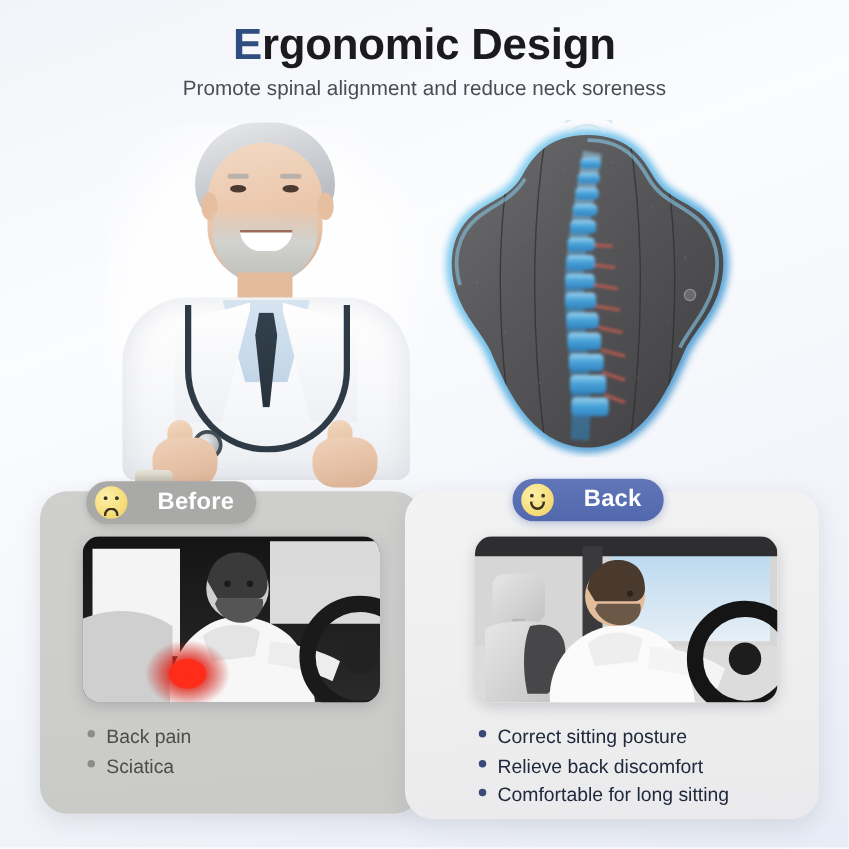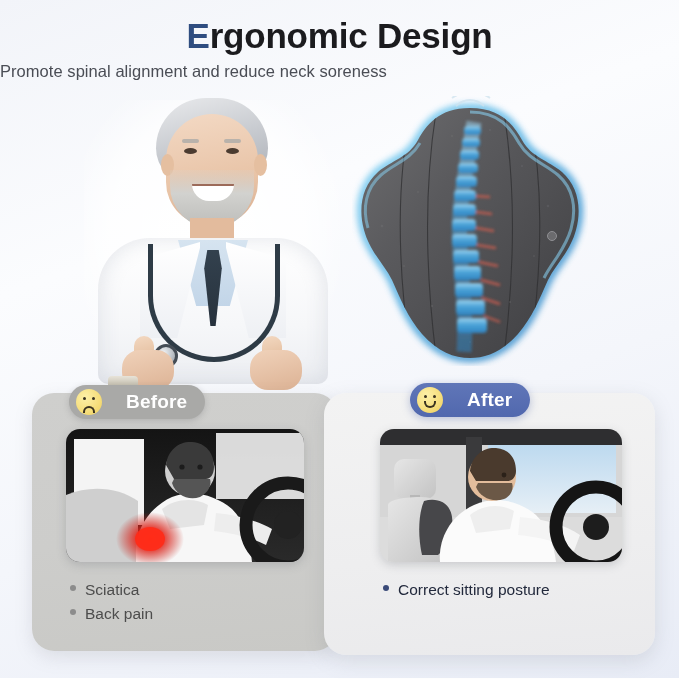--- a/index.html
+++ b/index.html
@@ -17,20 +17,21 @@
   
   .title {
     position: absolute; top: 16px; left: 0; width: 679px;
     text-align: center;
     font-size: 35px; font-weight: 700; letter-spacing: -0.2px;
     color: #1b1b1e;
   }
   .title .cap { color: #2f4d80; }
   .subtitle {
     position: absolute; top: 62px; left: 0; width: 679px;
+    text-align: center;
     font-size: 16.5px; color: #4a4d55; letter-spacing: 0.05px;
   }
 
   
   .hero { position: absolute; top: 92px; left: 0; width: 679px; height: 290px; }
 
   
   .doctor { position: absolute; left: 78px; top: 0; width: 268px; height: 292px; }
   .doc-glow {
     position: absolute; left: 6px; top: 8px; width: 256px; height: 284px;
@@ -377,37 +378,37 @@
       <circle cx="222" cy="96" r="14" fill="#222"></circle>
 
       <ellipse cx="84" cy="110" rx="34" ry="27" fill="url(#painglow)"></ellipse>
       <ellipse cx="84" cy="110" rx="15" ry="12" fill="#ff2a17" opacity="0.92"></ellipse>
     </svg>
   </div>
 
   <ul class="bullets bul-before">
     <li>
       <span class="dot"></span>
-      <span>Sciatica</span>
+      <span>Back pain</span>
     </li>
     <li>
       <span class="dot"></span>
-      <span>Back pain</span>
+      <span>Sciatica</span>
     </li>
   </ul>
 
   <div class="panel panel-after"></div>
 
   <div class="badge badge-after">
     <span class="emoji">
       <i class="l"></i>
         <i class="r"></i>
         <u></u>
     </span>
-    <span>After</span>
+    <span>Back</span>
   </div>
 
   <div class="photo photo-after">
     <svg width="242" height="133" viewBox="0 0 242 133">
       <defs>
         <linearGradient id="sky" x1="0" y1="0" x2="0" y2="1">
           <stop offset="0%" stop-color="#bcd9ef"></stop>
           <stop offset="100%" stop-color="#e6eff6"></stop>
         </linearGradient>
         <linearGradient id="seat" x1="0" y1="0" x2="1" y2="1">
@@ -446,15 +447,23 @@
       <circle cx="216" cy="98" r="40" fill="none" stroke="#151515" stroke-width="13"></circle>
       <circle cx="216" cy="98" r="13" fill="#1d1d1d"></circle>
     </svg>
   </div>
 
   <ul class="bullets bul-after">
     <li>
       <span class="dot"></span>
       <span>Correct sitting posture</span>
     </li>
+    <li>
+      <span class="dot"></span>
+      <span>Relieve back discomfort</span>
+    </li>
+    <li>
+      <span class="dot"></span>
+      <span>Comfortable for long sitting</span>
+    </li>
   </ul>
 
 </div>
 
 </body></html>

